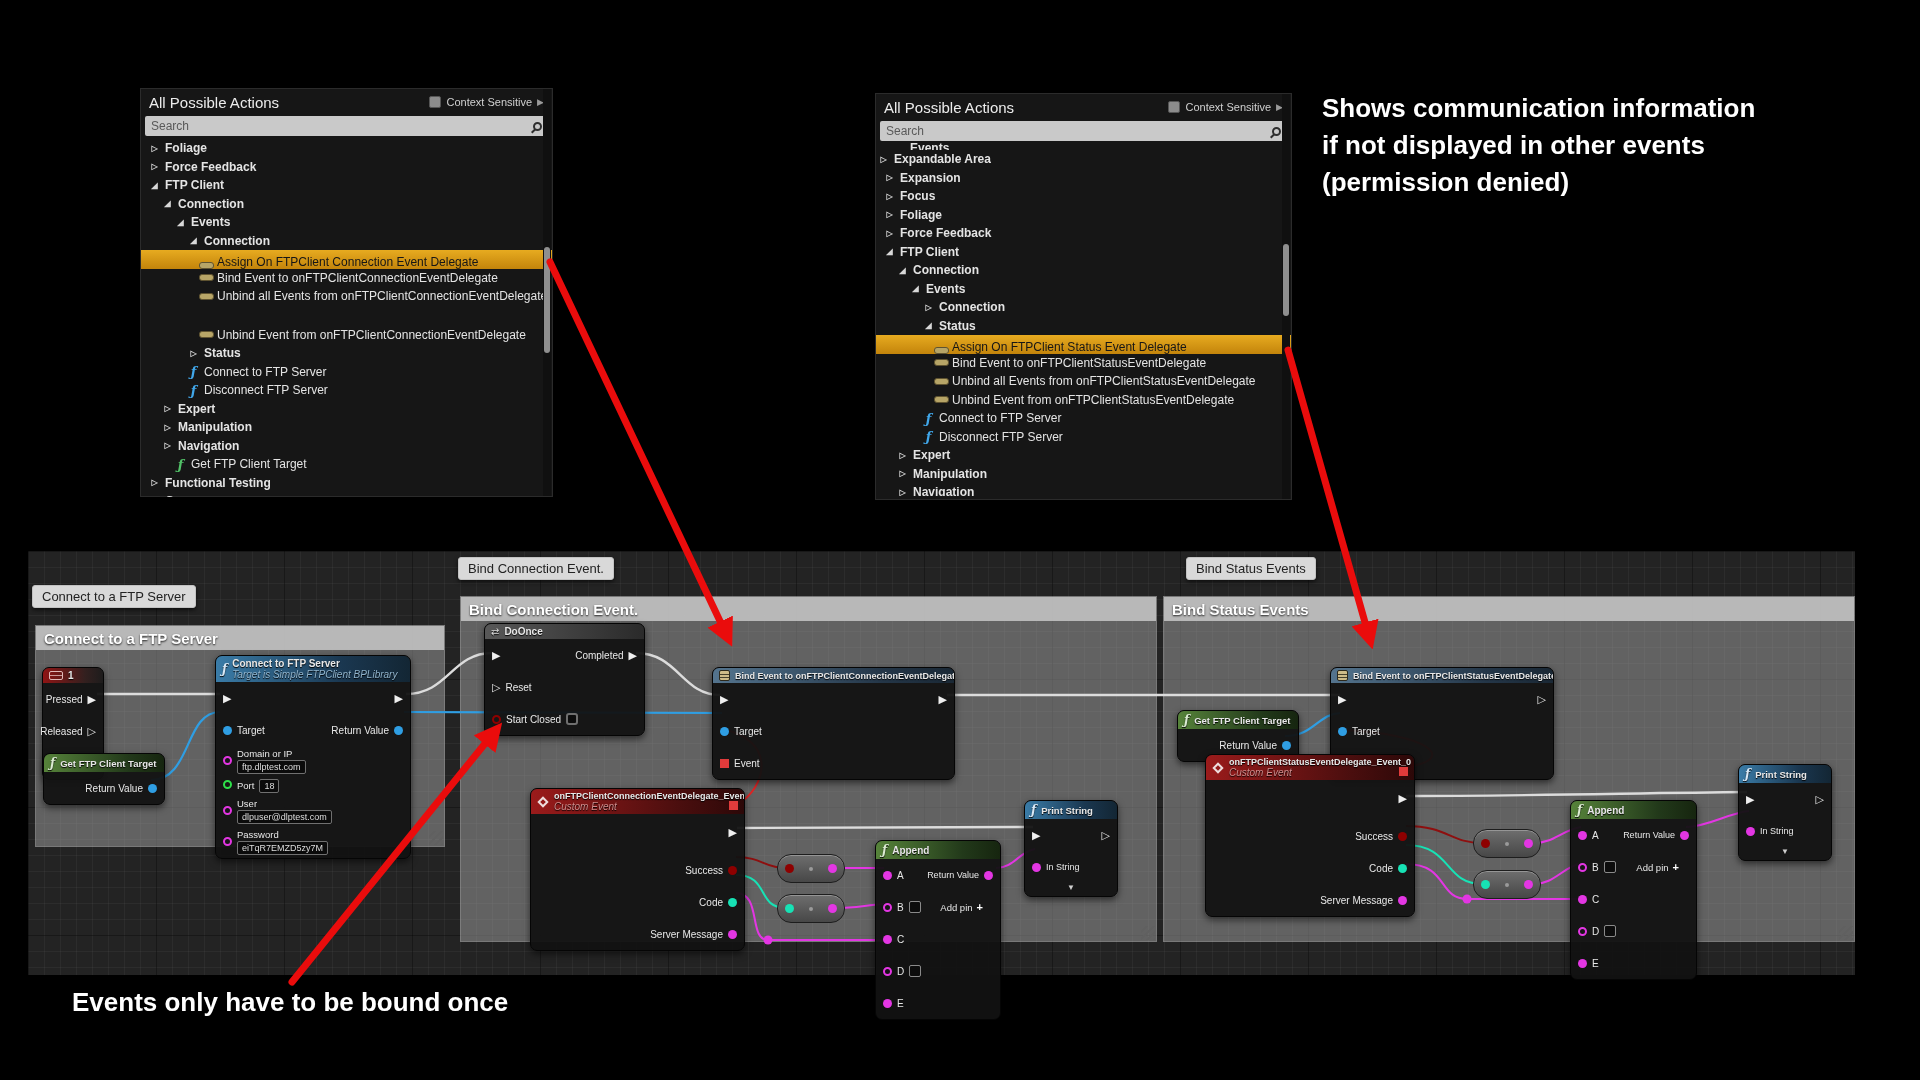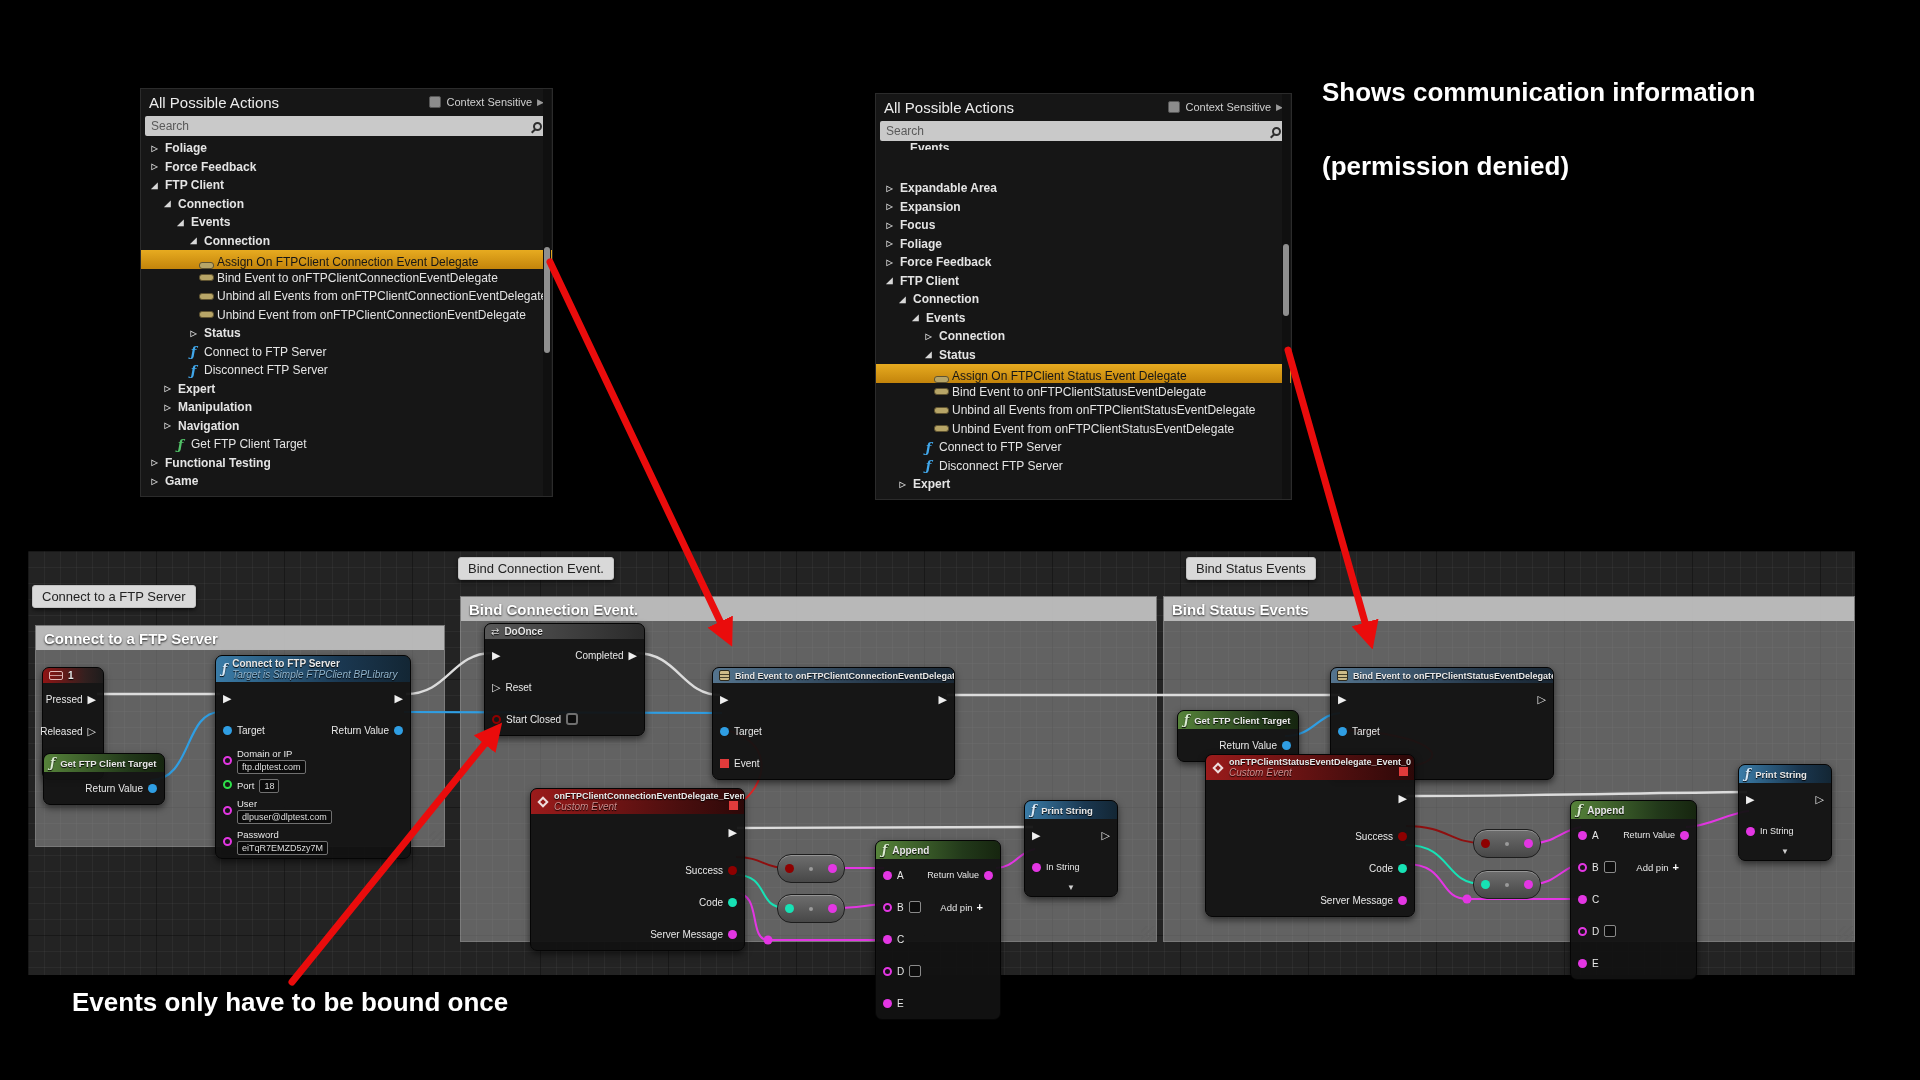--- a/index.html
+++ b/index.html
@@ -106,21 +106,21 @@
         background:linear-gradient(#6e6e6e,#474747);box-shadow:inset 0 1px 0 rgba(255,255,255,.28);
         display:flex;align-items:center;justify-content:space-between;padding:0 7px;}
   .dot{width:4px;height:4px;border-radius:50%;background:#9a9a9a;}
   svg.layer{position:absolute;left:0;top:0;pointer-events:none;}
 </style>
 </head>
 <body>
 
 <div class="page">
 
-  <div class="anno" style="left:1322px;top:74px;"><span>Shows communication information</span><br><br><span>(permission denied)</span></div>
+  <div class="anno" style="left:1322px;top:90px;"><span>Shows communication information</span><br><span>if not displayed in other events</span><br><span>(permission denied)</span></div>
   <div class="anno" style="left:72px;top:984px;"><span>Events only have to be bound once</span></div>
 
   <div class="canvas">
     <div class="comment" style="left:7px;top:74px;width:410px;height:222px;">
       <div class="comment-head">
           <span>Connect to a FTP Server</span>
         </div>
       <div class="resize"></div>
     </div>
     <div class="comment" style="left:432px;top:45px;width:697px;height:346px;">
@@ -560,21 +560,21 @@
           <span class="tlab">Assign On FTPClient Connection Event Delegate</span>
         </div>
         <div class="trow icon-delegate" style="padding-left: 58px;">
           <span class="tic"></span>
           <span class="tlab">Bind Event to onFTPClientConnectionEventDelegate</span>
         </div>
         <div class="trow icon-delegate" style="padding-left: 58px;">
           <span class="tic"></span>
           <span class="tlab">Unbind all Events from onFTPClientConnectionEventDelegate</span>
         </div>
-        <div class="trow icon-delegate" style="padding-left: 58px;">
+        <div class="trow icon-delegate" style="padding-left: 58px; margin-top: 20px;">
           <span class="tic"></span>
           <span class="tlab">Unbind Event from onFTPClientConnectionEventDelegate</span>
         </div>
         <div class="trow icon-collapsed" style="padding-left: 45px;">
           <span class="tic"></span>
           <span class="tlab">Status</span>
         </div>
         <div class="trow icon-fn-blue" style="padding-left: 45px;">
           <span class="tic"></span>
           <span class="tlab">Connect to FTP Server</span>
@@ -622,21 +622,21 @@
           <span class="ctx-arrow">▶</span>
         </span>
     </div>
     <div class="searchbar">
       <span class="ph">Search</span>
       <span class="mag"></span>
     </div>
     <div class="clipped-row">Events</div>
     <div class="tree" style="height:346px;">
 
-    <div class="trow icon-collapsed" style="padding-left: 6px; margin-top: 29px;">
+    <div class="trow icon-collapsed" style="padding-left: 0;">
           <span class="tic"></span>
           <span class="tlab">Expandable Area</span>
         </div>
         <div class="trow icon-collapsed" style="padding-left: 6px;">
           <span class="tic"></span>
           <span class="tlab">Expansion</span>
         </div>
         <div class="trow icon-collapsed" style="padding-left: 6px;">
           <span class="tic"></span>
           <span class="tlab">Focus</span>

